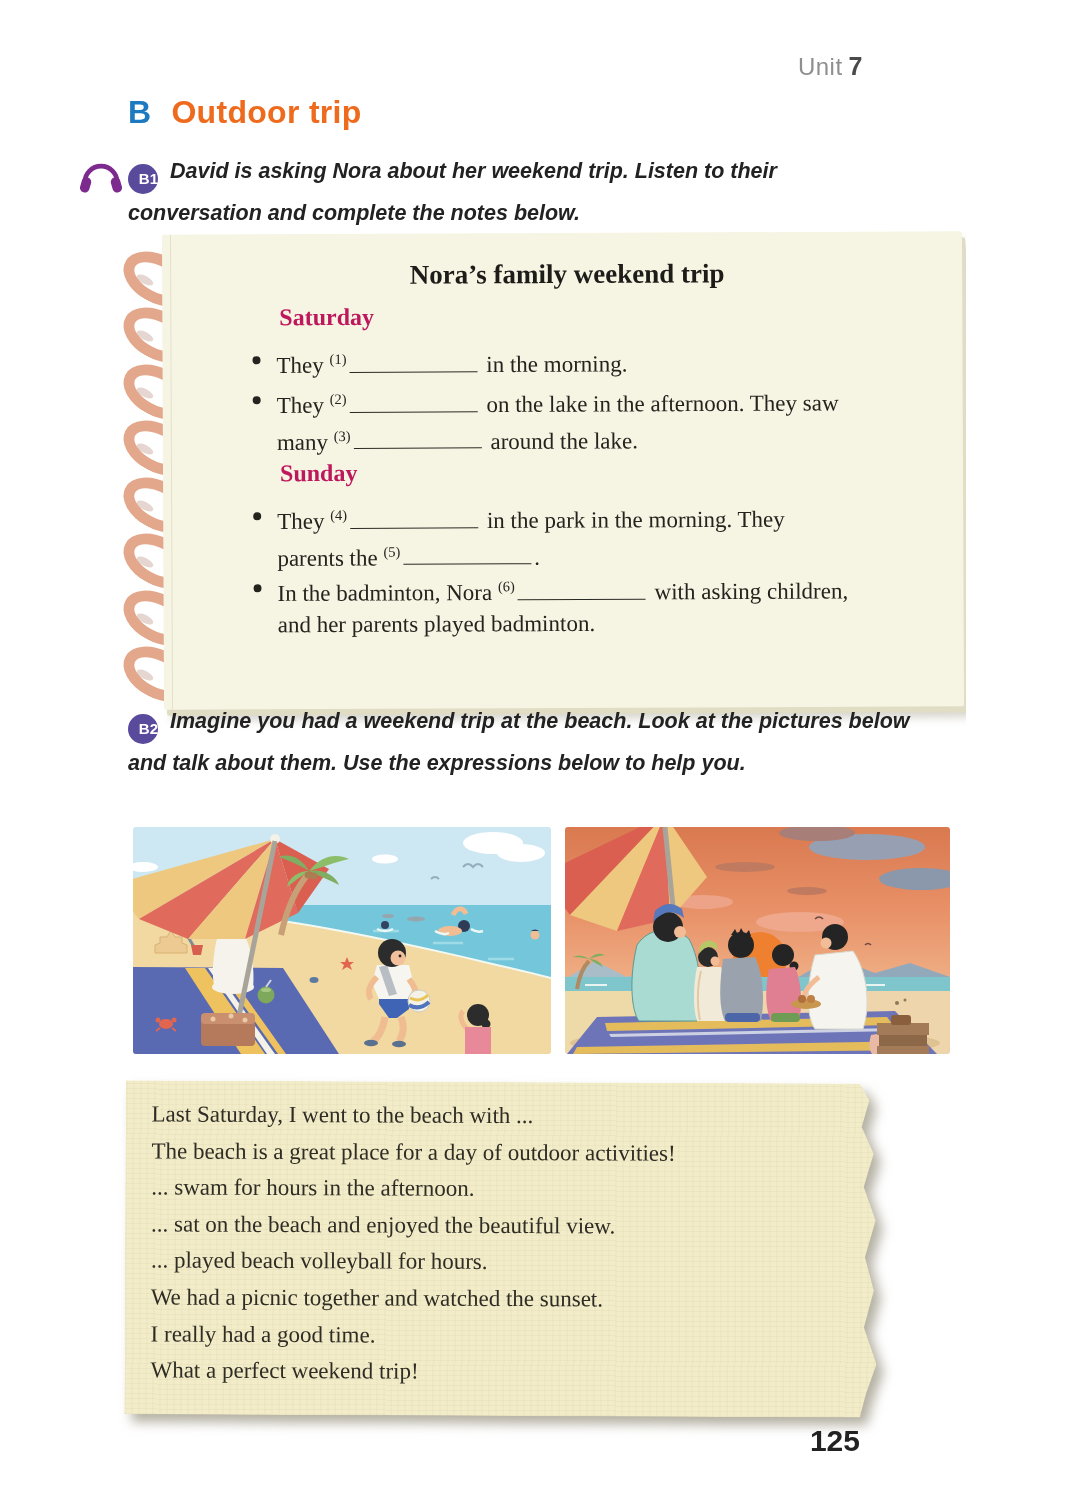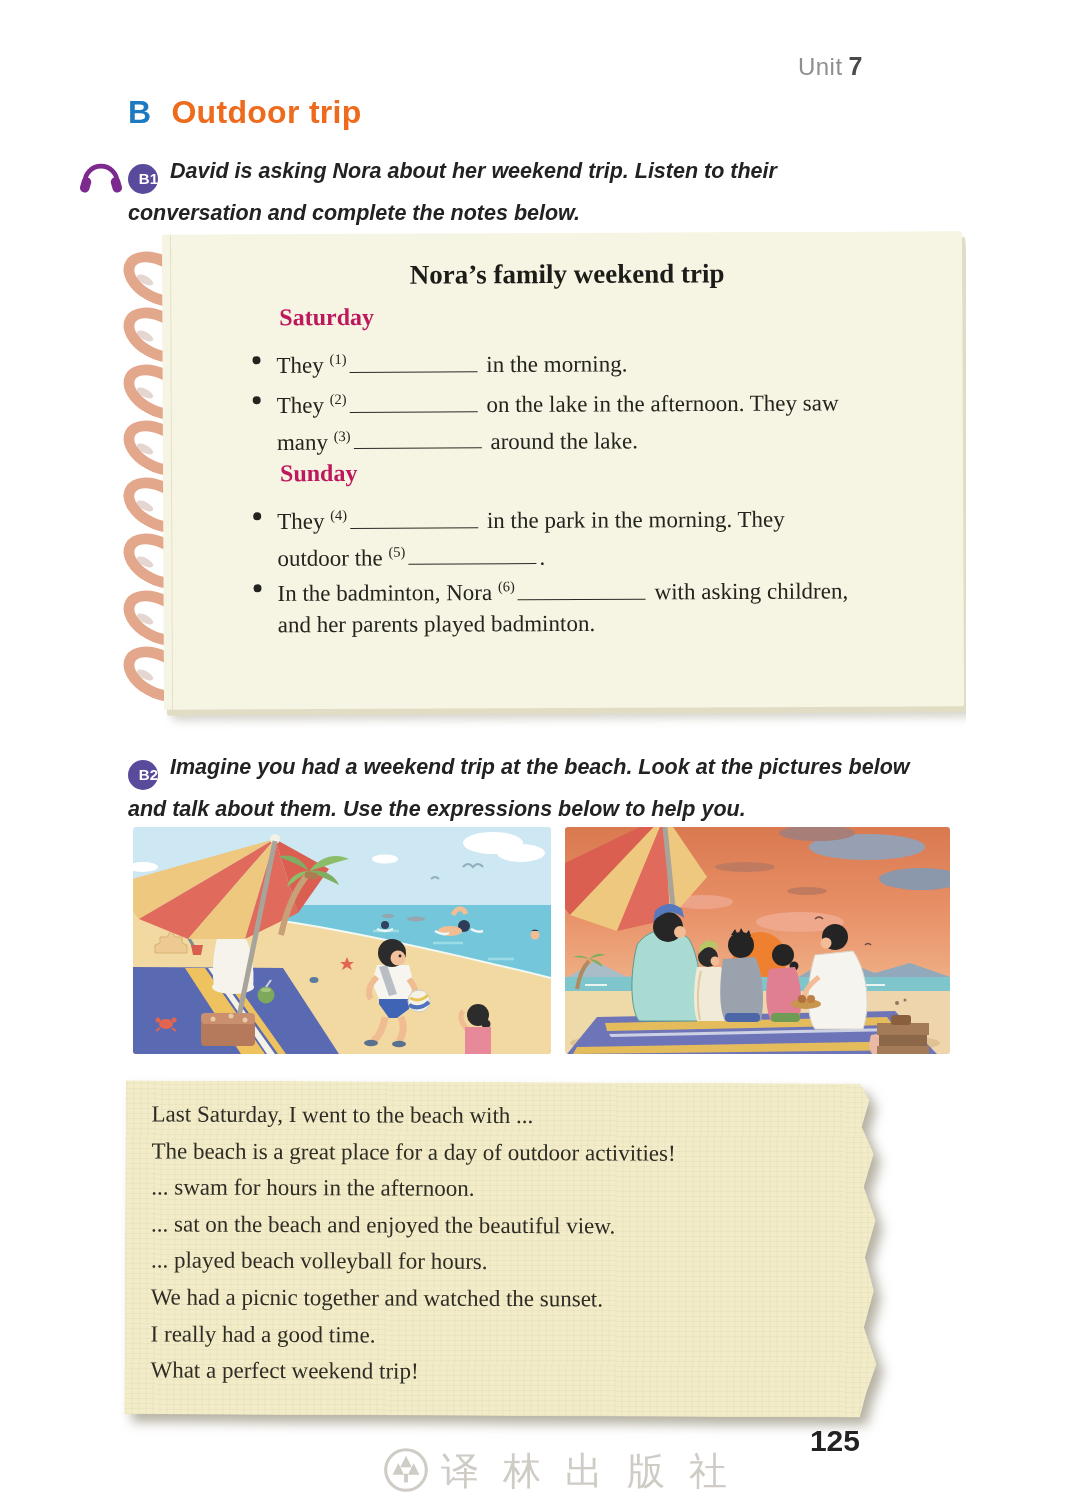--- a/index.html
+++ b/index.html
@@ -104,30 +104,30 @@
 
     <div class="abs bullet" style="top:150px">
       <span>They </span><sup>(2)</sup><span class="blank"></span><span> on the lake in the afternoon. They saw</span><br>
       <span>many </span><sup>(3)</sup><span class="blank"></span><span> around the lake.</span>
     </div>
 
     <div class="abs np-day" style="top:226px">Sunday</div>
 
     <div class="abs bullet" style="top:266px">
       <span>They </span><sup>(4)</sup><span class="blank"></span><span> in the park in the morning. They</span><br>
-      <span>outdoor the </span><sup>(5)</sup><span class="blank"></span><span>.</span>
+      <span>parents the </span><sup>(5)</sup><span class="blank"></span><span>.</span>
     </div>
 
     <div class="abs bullet" style="top:338px">
       <span>In the badminton, Nora </span><sup>(6)</sup><span class="blank"></span><span> with asking children,</span><br>
       <span>and her parents played badminton.</span>
     </div>
   </div>
 
-  <div class="abs instr" style="top:748px">
+  <div class="abs instr" style="top:702px">
     <span class="badge">B2</span><span>Imagine you had a weekend trip at the beach. Look at the pictures below and talk about them. Use the expressions below to help you.</span>
   </div>
 
   <div class="abs pic" style="left:133px;top:827px;width:418px;height:227px">
     <svg width="418" height="227" viewBox="0 0 418 227">
       <rect width="418" height="227" fill="#cde8f3"></rect>
       <g>
         <path d="M128,78 L418,78 L418,152 C340,133 220,104 128,92 Z" fill="#74c7db"></path>
         <path d="M128,92 C220,104 340,133 418,152" stroke="#f2f8f2" stroke-width="4" fill="none"></path>
         <path d="M240,104 h26 M300,116 h30 M355,132 h26" stroke="#9ddbe6" stroke-width="2.5" fill="none"></path>
@@ -344,23 +344,14 @@
       <p>... sat on the beach and enjoyed the beautiful view.</p>
       <p>... played beach volleyball for hours.</p>
       <p>We had a picnic together and watched the sunset.</p>
       <p>I really had a good time.</p>
       <p>What a perfect weekend trip!</p>
     </div>
   </div>
 
   <div class="abs pagenum">125</div>
 
-  <div class="abs watermark">
-    <span>
-      <svg width="46" height="46" viewBox="0 0 24 24">
-        <circle cx="12" cy="12" r="10.6" fill="none" stroke="#cfccc5" stroke-width="1.6"></circle>
-        <path d="M12,4.5 l3,6 h-6 z M8,8.5 l3,6 h-6 z M16,8.5 l3,6 h-6 z M11,14 h2 v4.5 h-2 z" fill="#cfccc5"></path>
-      </svg>
-    </span>
-    <span class="wm-text">译林出版社</span>
-  </div>
 
 </div>
 
 </body></html>

